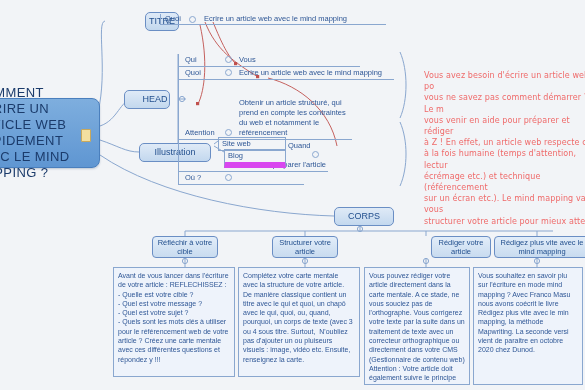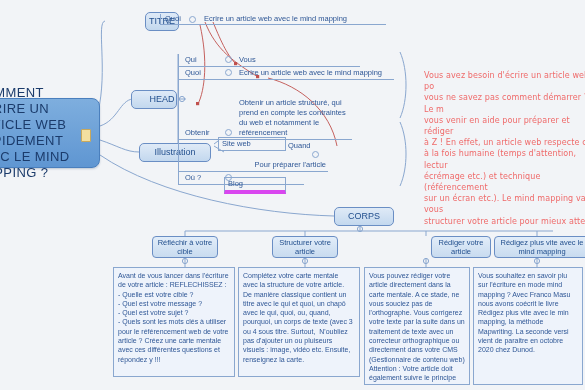--- a/index.html
+++ b/index.html
@@ -49,21 +49,21 @@
   #central .txt{display:block;}
   .note-flag{
     position:absolute;right:8px;top:30px;
     width:8px;height:11px;
     background:#f3dfa0;border:1px solid #c8a85c;
     border-radius:1px;
   }
 
   
   #n-titre{left:105px;top:12px;width:34px;height:19px;margin-left:40px;}
-  #n-head{left:131px;top:90px;width:46px;height:19px;padding-left:20px;}
+  #n-head{left:124px;top:90px;width:46px;height:19px;padding-left:20px;}
   #n-illu{left:139px;top:143px;width:72px;height:19px;}
   #n-corps{left:334px;top:207px;width:60px;height:19px;}
 
   
   .row{
     position:absolute;
     border-bottom:1px solid #8aa7cf;
     color:#2f5796;
     font-size:7.5px;
     line-height:10px;
@@ -114,21 +114,21 @@
     position:absolute;
     border:1px solid #8aa7cf;
     border-bottom:none;
     color:#2f5796;
     font-size:7.5px;line-height:10px;
     padding:1px 3px 1px 3px;
     background:transparent;
     box-sizing:border-box;
   }
   #l-site{left:218px;top:137px;width:68px;border-bottom:1px solid #8aa7cf;}
-  #l-blog{left:224px;top:149px;width:62px;border-bottom:4px solid #d946ef;margin-top:28px;}
+  #l-blog{left:224px;top:149px;width:62px;border-bottom:6px solid #d946ef;}
 
   
   #red-note{
     position:absolute;left:424px;top:70px;width:175px;
     color:#ef6a6a;
     font-size:8px;
     line-height:11.2px;
     font-family:"DejaVu Sans", sans-serif;
     letter-spacing:.1px;
     white-space:pre-wrap;
@@ -257,21 +257,21 @@
       <span class="k">Qui</span>
       <span class="dot"></span>
       <span class="v">Vous</span>
     </div>
     <div class="hrow" id="h-quoi">
       <span class="k">Quoi</span>
       <span class="dot"></span>
       <span class="v">Ecrire un article web avec le mind mapping</span>
     </div>
     <div class="hrow" id="h-pourquoi">
-      <span class="k">Obtenir</span>
+      <span class="k">Attention</span>
       <span class="dot"></span>
       <span class="v">Obtenir un article structuré, qui prend en compte les contraintes du web et notamment le référencement</span>
     </div>
     <div class="hrow" id="h-quand">
       <span class="k">Quand</span>
       <span class="dot"></span>
       <span class="v">Pour préparer l'article</span>
     </div>
     <div class="hrow" id="h-ou">
       <span class="k">Où ?</span>

